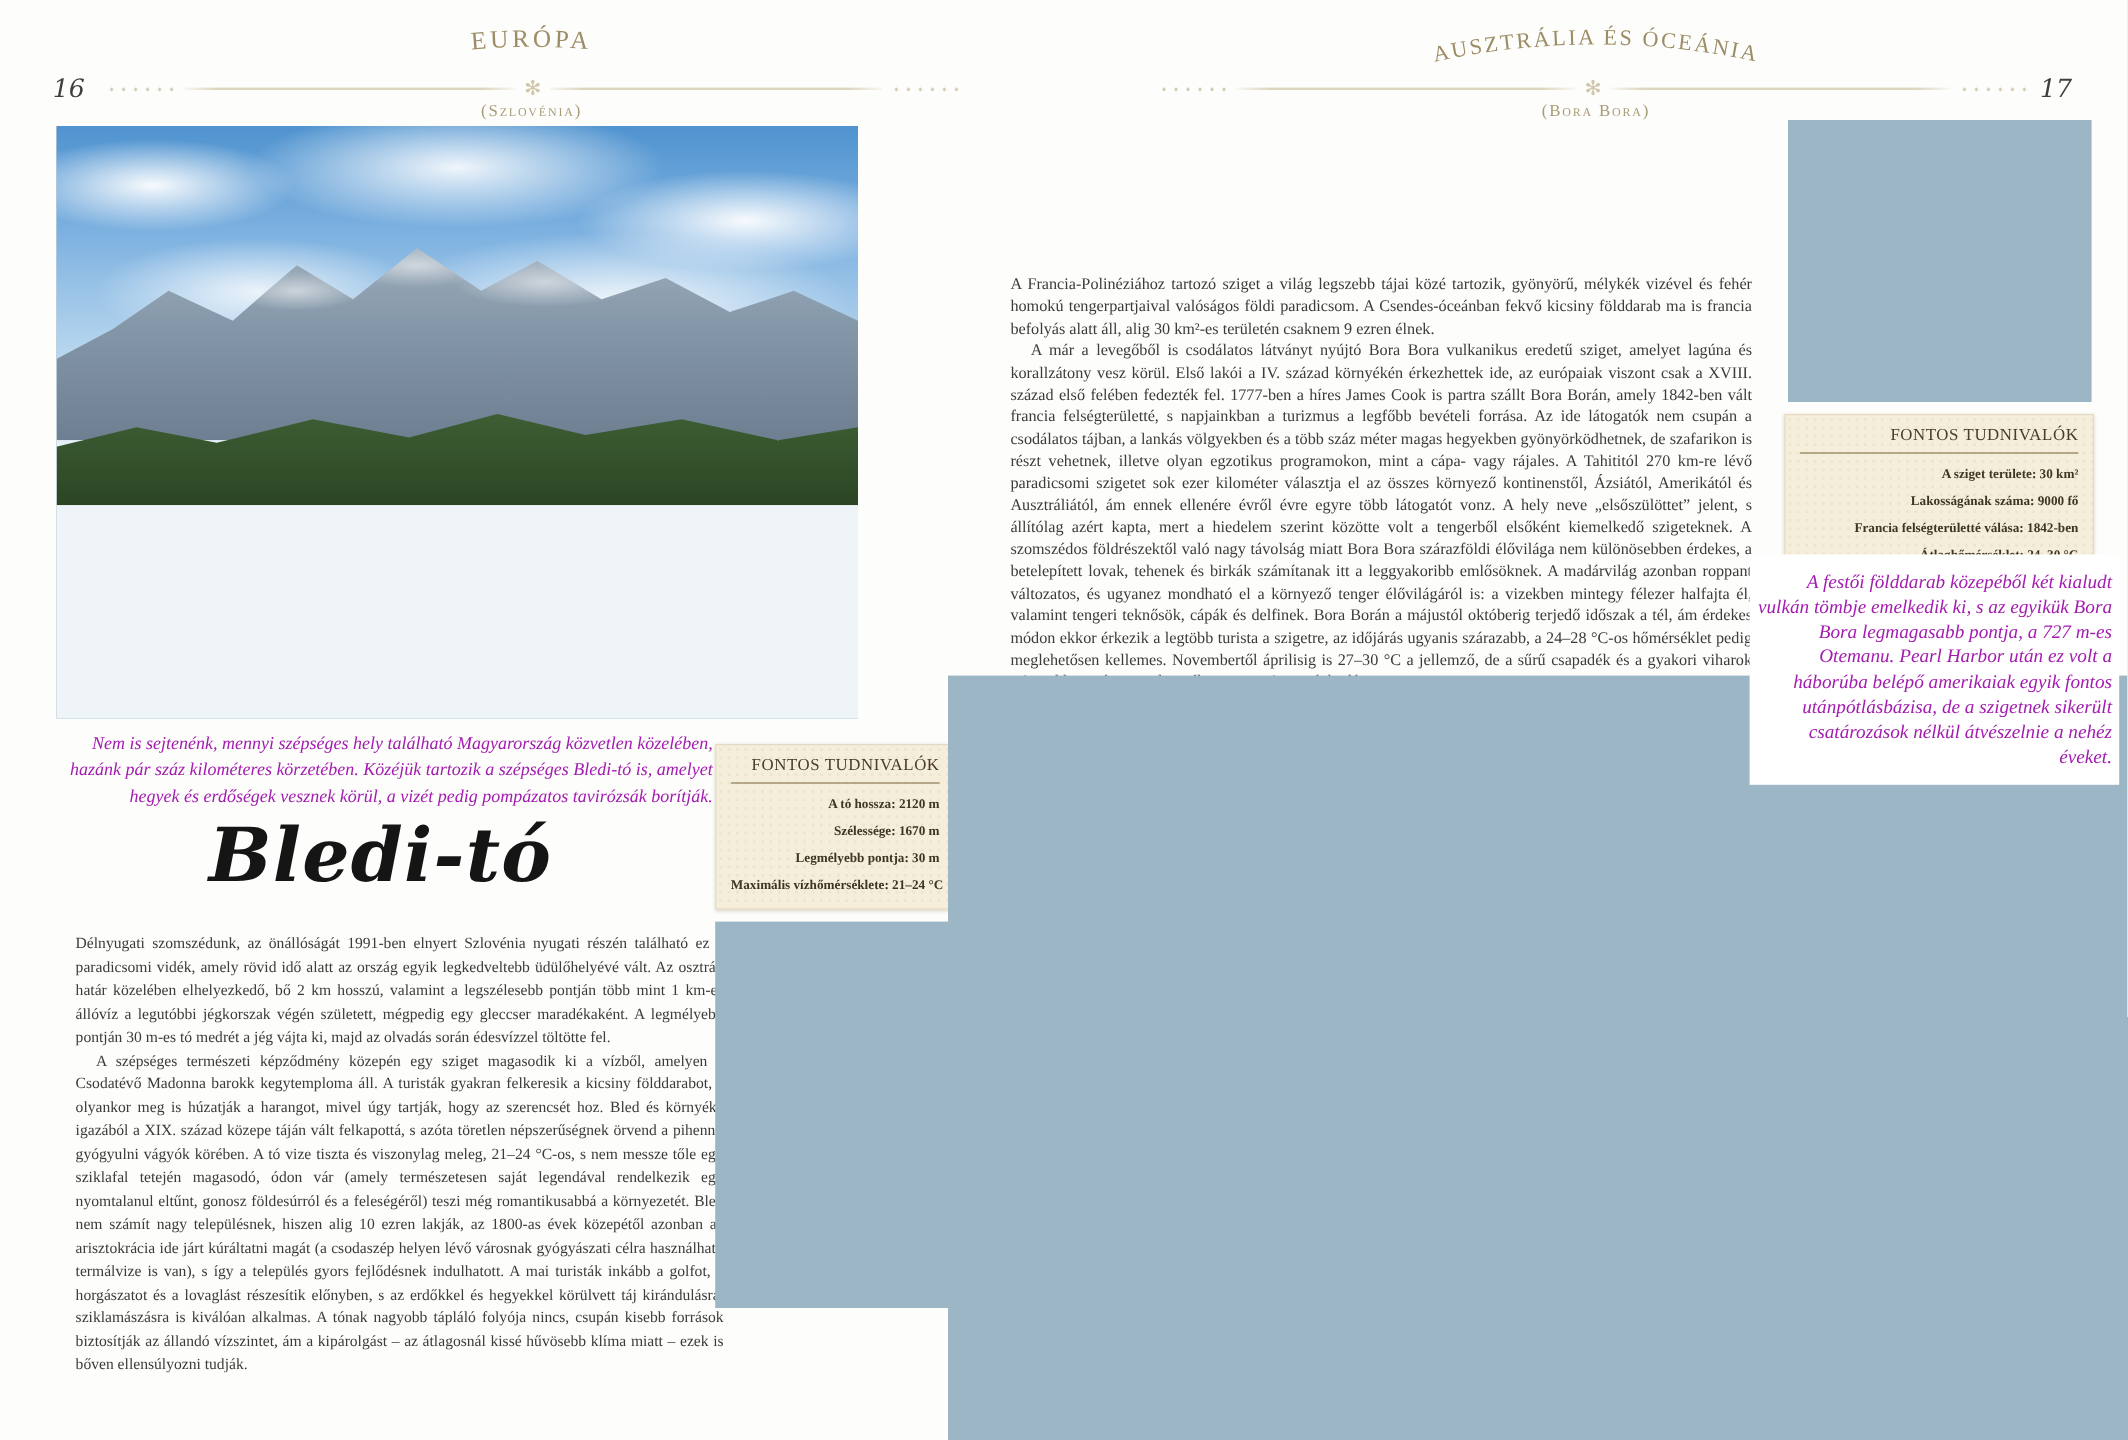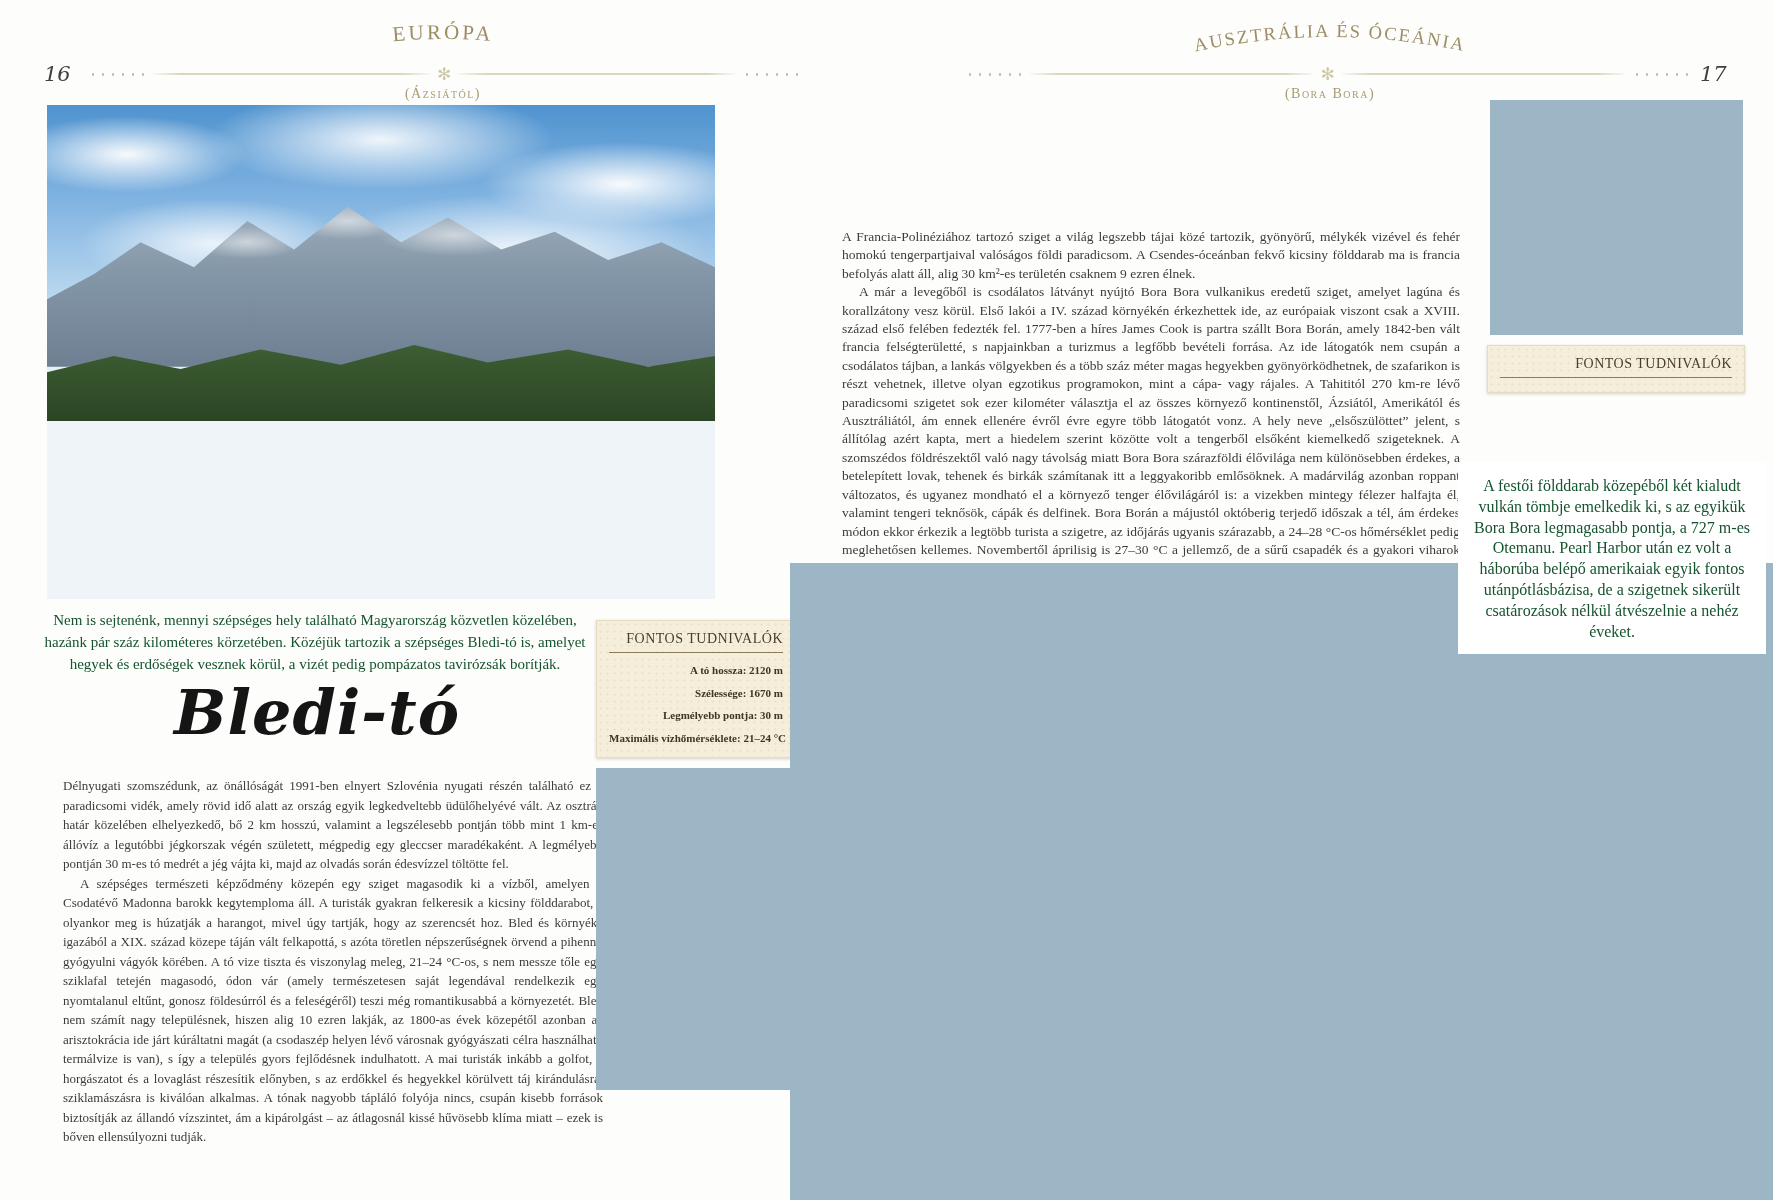--- a/index.html
+++ b/index.html
@@ -27,21 +27,21 @@
   }
   .divider .line { flex:1; height:2px; background:linear-gradient(90deg, rgba(220,214,191,.15), #dcd6bf 10%, #dcd6bf 90%, rgba(220,214,191,.15)); }
   .divider .orn { color:#cfc7a9; font-size:17px; line-height:1; font-family:"DejaVu Sans", sans-serif; }
   .loc-tag {
     position:absolute; text-align:center; font-variant:small-caps;
     color:#a89c77; font-size:14px; letter-spacing:1.5px;
   }
 
   
   .caption {
-    position:absolute; text-align:center; color:#14532d;
+    position:absolute; font-style:italic; text-align:right; color:#a21caf;
   }
   .caption-left { font-size:15px; line-height:1.45; }
   .caption-right { font-size:16px; line-height:1.3; background:#fff; padding:14px 6px 12px; }
   .script-title {
     position:absolute; text-align:center; font-family:"DejaVu Serif", serif;
     font-style:italic; color:#151515; letter-spacing:1px;
   }
   .title-left { font-size:62px; }
   .title-right { font-size:62px; }
   .body-text { position:absolute; text-align:justify; }
@@ -191,21 +191,21 @@
   </svg>
 
   <div class="divider" style="left:88px; top:65px; width:712px;">
     <span class="dots"></span>
     <span class="line"></span>
     <span class="orn">✻</span>
     <span class="line"></span>
     <span class="dots"></span>
   </div>
 
-  <div class="loc-tag" style="left:243px; top:86px; width:400px;">(Ázsiától)</div>
+  <div class="loc-tag" style="left:243px; top:86px; width:400px;">(Szlovénia)</div>
 
   <svg class="arch" style="left:1130px; top:6px;" width="400" height="64" viewBox="0 0 400 64">
     <defs>
         <path id="archR" d="M 16 58 Q 200 4 384 58" fill="none"></path>
       </defs>
     <text style="font-size:18.5px; letter-spacing:2px;"><textPath href="#archR" startOffset="50%" text-anchor="middle">AUSZTRÁLIA ÉS ÓCEÁNIA</textPath></text>
   </svg>
 
   <div class="page-num" style="left:1700px; top:62px;">17</div>
 
@@ -284,20 +284,26 @@
     <div class="layer pp-post" style="left:34%; top:66%; height:17px;"></div>
   </div>
 
   <div class="body-text body-right" style="left:842px; top:228px; width:618px;">
     <p>A Francia-Polinéziához tartozó sziget a világ legszebb tájai közé tartozik, gyönyörű, mélykék vizével és fehér homokú tengerpartjaival valóságos földi paradicsom. A Csendes-óceánban fekvő kicsiny földdarab ma is francia befolyás alatt áll, alig 30 km²-es területén csaknem 9 ezren élnek.</p>
     <p class="indent">A már a levegőből is csodálatos látványt nyújtó Bora Bora vulkanikus eredetű sziget, amelyet lagúna és korallzátony vesz körül. Első lakói a IV. század környékén érkezhettek ide, az európaiak viszont csak a XVIII. század első felében fedezték fel. 1777-ben a híres James Cook is partra szállt Bora Borán, amely 1842-ben vált francia felségterületté, s napjainkban a turizmus a legfőbb bevételi forrása. Az ide látogatók nem csupán a csodálatos tájban, a lankás völgyekben és a több száz méter magas hegyekben gyönyörködhetnek, de szafarikon is részt vehetnek, illetve olyan egzotikus programokon, mint a cápa- vagy rájales. A Tahititól 270 km-re lévő paradicsomi szigetet sok ezer kilométer választja el az összes környező kontinenstől, Ázsiától, Amerikától és Ausztráliától, ám ennek ellenére évről évre egyre több látogatót vonz. A hely neve „elsőszülöttet” jelent, s állítólag azért kapta, mert a hiedelem szerint közötte volt a tengerből elsőként kiemelkedő szigeteknek. A szomszédos földrészektől való nagy távolság miatt Bora Bora szárazföldi élővilága nem különösebben érdekes, a betelepített lovak, tehenek és birkák számítanak itt a leggyakoribb emlősöknek. A madárvilág azonban roppant változatos, és ugyanez mondható el a környező tenger élővilágáról is: a vizekben mintegy félezer halfajta él, valamint tengeri teknősök, cápák és delfinek. Bora Borán a májustól októberig terjedő időszak a tél, ám érdekes módon ekkor érkezik a legtöbb turista a szigetre, az időjárás ugyanis szárazabb, a 24–28 °C-os hőmérséklet pedig meglehetősen kellemes. Novembertől áprilisig is 27–30 °C a jellemző, de a sűrű csapadék és a gyakori viharok miatt ekkor már nem olyan élvezetes az itt-tartózkodás.</p>
   </div>
 
   <aside class="facts" style="left:1487px; top:345px; width:258px;">
     <h3>FONTOS TUDNIVALÓK</h3>
+    <ul>
+      <li>A sziget területe: 30 km²</li>
+      <li>Lakosságának száma: 9000 fő</li>
+      <li>Francia felségterületté válása: 1842-ben</li>
+      <li>Átlaghőmérséklet: 24–30 °C</li>
+    </ul>
   </aside>
 
   <div class="photo" style="left:790px; top:563px; width:983px; height:637px;" title="Bora Bora lagúnája és korallzátonya madártávlatból">
     <div class="layer pa-sky"></div>
     <div class="layer pa-ocean"></div>
     <div class="layer pa-lagoon"></div>
     <div class="layer pa-reef"></div>
     <div class="layer pa-reef2"></div>
     <div class="layer pa-motu" style="left:68%; top:33%; width:70px; height:12px;"></div>
     <div class="layer pa-motu" style="left:81%; top:37%; width:55px; height:10px;"></div>

